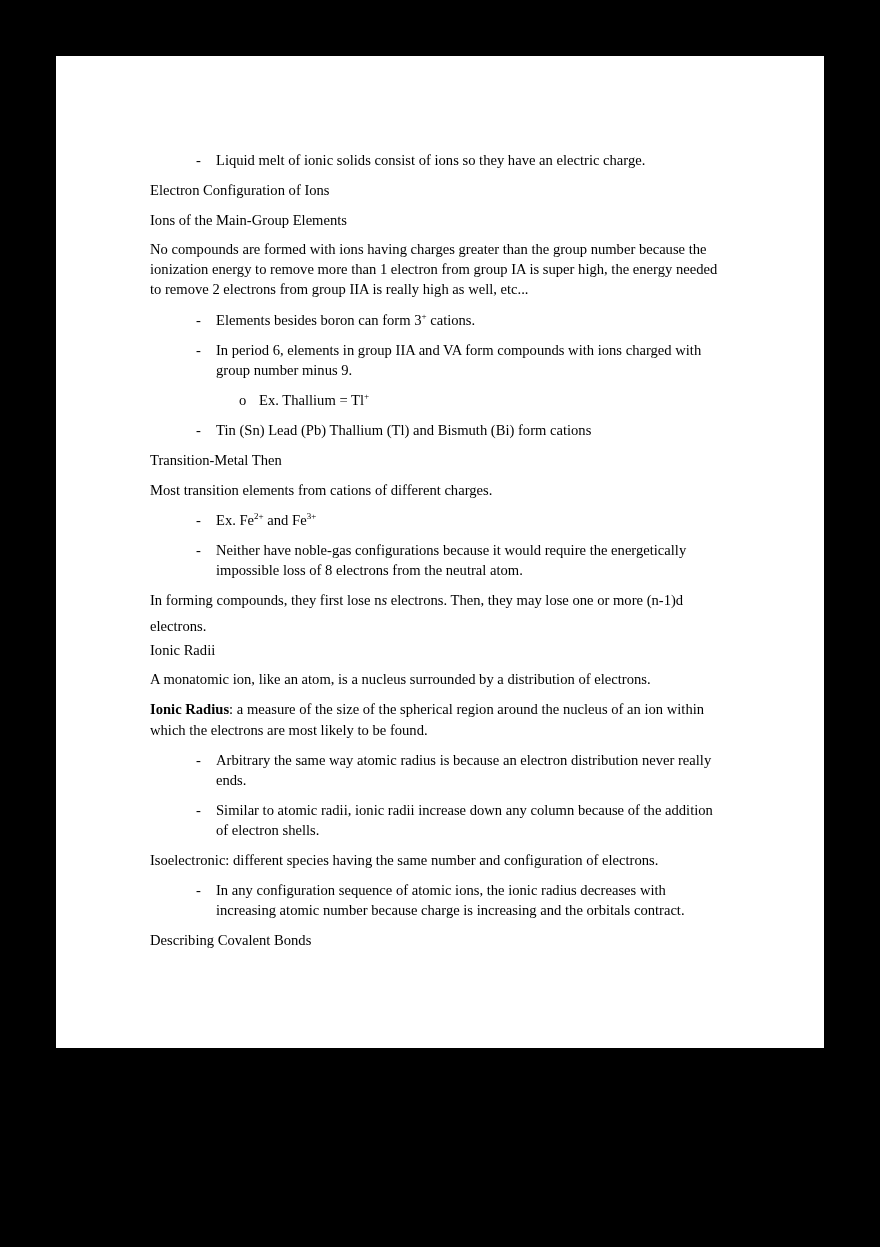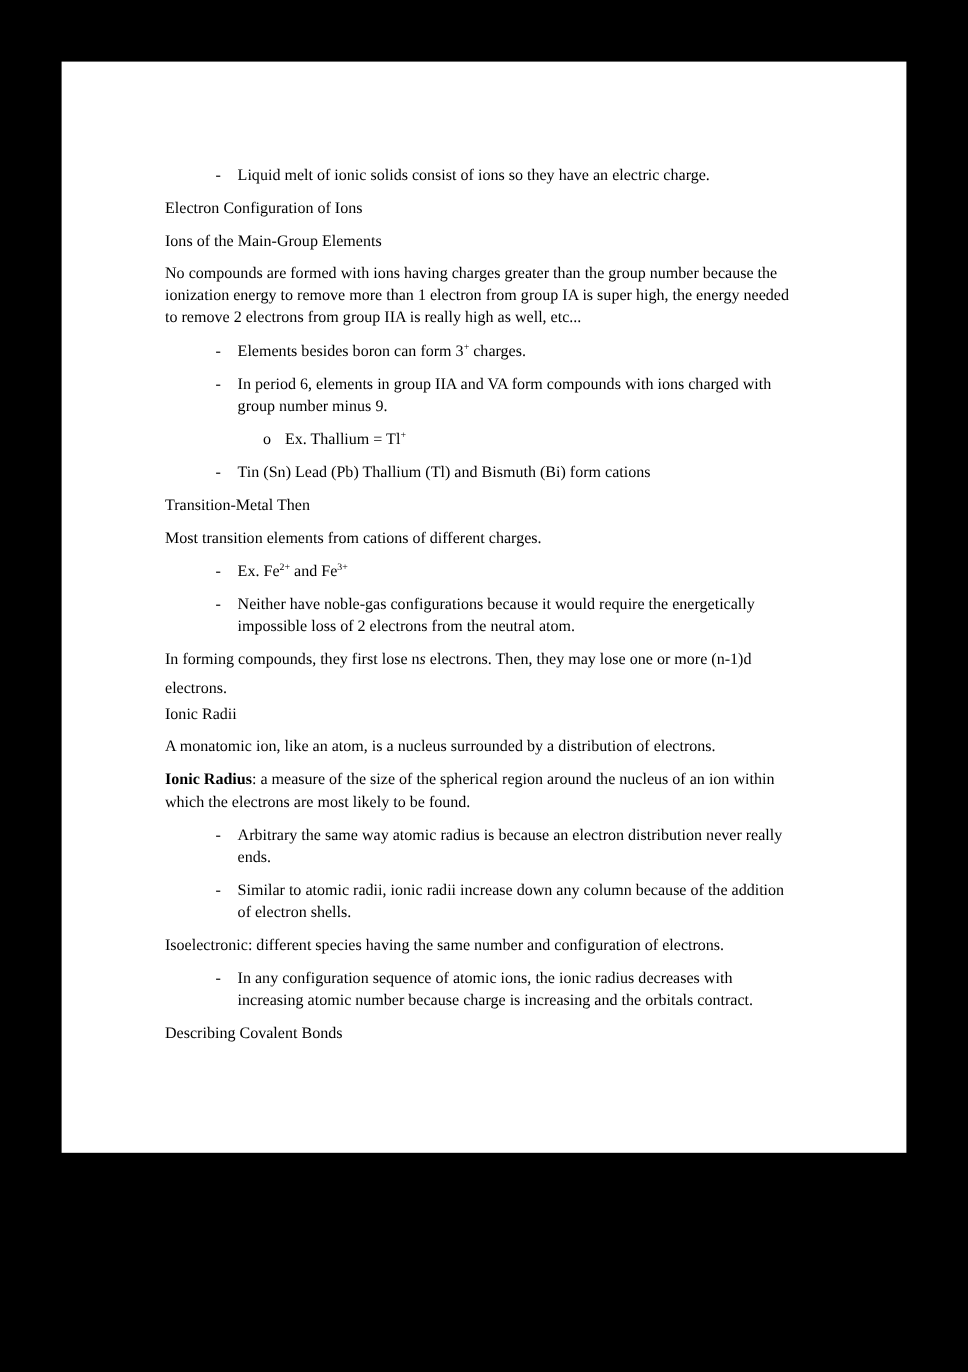--- a/index.html
+++ b/index.html
@@ -62,42 +62,42 @@
 
 <span class="line bold" style="top:180px">Electron Configuration of Ions</span>
 
 <span class="line bold" style="top:210px">Ions of the Main-Group Elements</span>
 
 <span class="line" style="top:239px">No compounds are formed with ions having charges greater than the group number because the</span>
 <span class="line" style="top:259px">ionization energy to remove more than 1 electron from group IA is super high, the energy needed</span>
 <span class="line" style="top:279px">to remove 2 electrons from group IIA is really high as well, etc...</span>
 
 <span class="bullet-dash" style="top:310px">-</span>
-<span class="line ind1" style="top:310px"><span>Elements besides boron can form 3</span><sup>+</sup><span> charges.</span></span>
+<span class="line ind1" style="top:310px"><span>Elements besides boron can form 3</span><sup>+</sup><span> cations.</span></span>
 
 <span class="bullet-dash" style="top:340px">-</span>
 <span class="line ind1" style="top:340px">In period 6, elements in group IIA and VA form compounds with ions charged with</span>
 <span class="line ind1" style="top:360px">group number minus 9.</span>
 
 <span class="bullet-o" style="top:390px">o</span>
 <span class="line ind2" style="top:390px"><span>Ex. Thallium = Tl</span><sup>+</sup></span>
 
 <span class="bullet-dash" style="top:420px">-</span>
 <span class="line ind1" style="top:420px">Tin (Sn) Lead (Pb) Thallium (Tl) and Bismuth (Bi) form cations</span>
 
 <span class="line bold" style="top:450px">Transition-Metal Then</span>
 
 <span class="line" style="top:480px">Most transition elements from cations of different charges.</span>
 
 <span class="bullet-dash" style="top:510px">-</span>
 <span class="line ind1" style="top:510px"><span>Ex. Fe</span><sup>2+</sup><span> and Fe</span><sup>3+</sup></span>
 
 <span class="bullet-dash" style="top:540px">-</span>
 <span class="line ind1" style="top:540px">Neither have noble-gas configurations because it would require the energetically</span>
-<span class="line ind1" style="top:560px">impossible loss of 2 electrons from the neutral atom.</span>
+<span class="line ind1" style="top:560px">impossible loss of 8 electrons from the neutral atom.</span>
 
 <span class="line" style="top:590px"><span>In forming compounds, they first lose n</span><i>s</i><span> electrons. Then, they may lose one or more (n-1)d</span></span>
 <span class="line" style="top:616px">electrons.</span>
 
 <span class="line bold" style="top:640px">Ionic Radii</span>
 
 <span class="line" style="top:669px">A monatomic ion, like an atom, is a nucleus surrounded by a distribution of electrons.</span>
 
 <span class="line" style="top:699px"><b>Ionic Radius</b><span>: a measure of the size of the spherical region around the nucleus of an ion within</span></span>
 <span class="line" style="top:720px">which the electrons are most likely to be found.</span>

